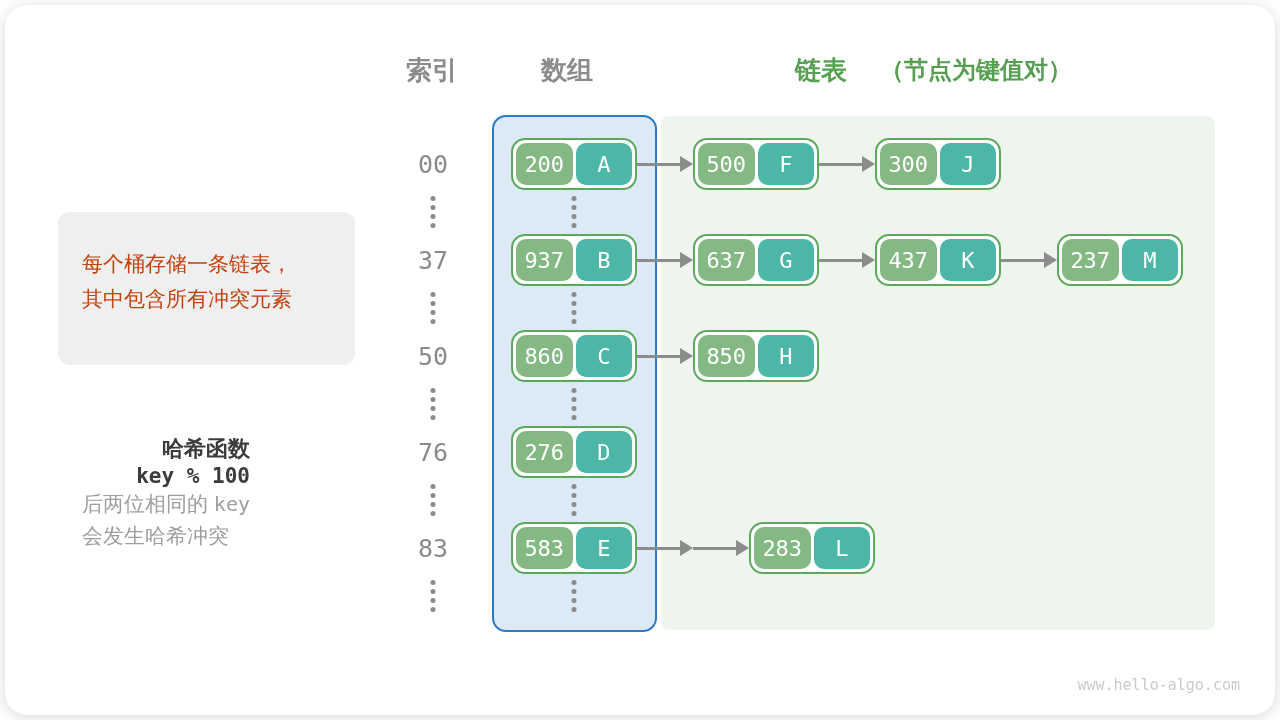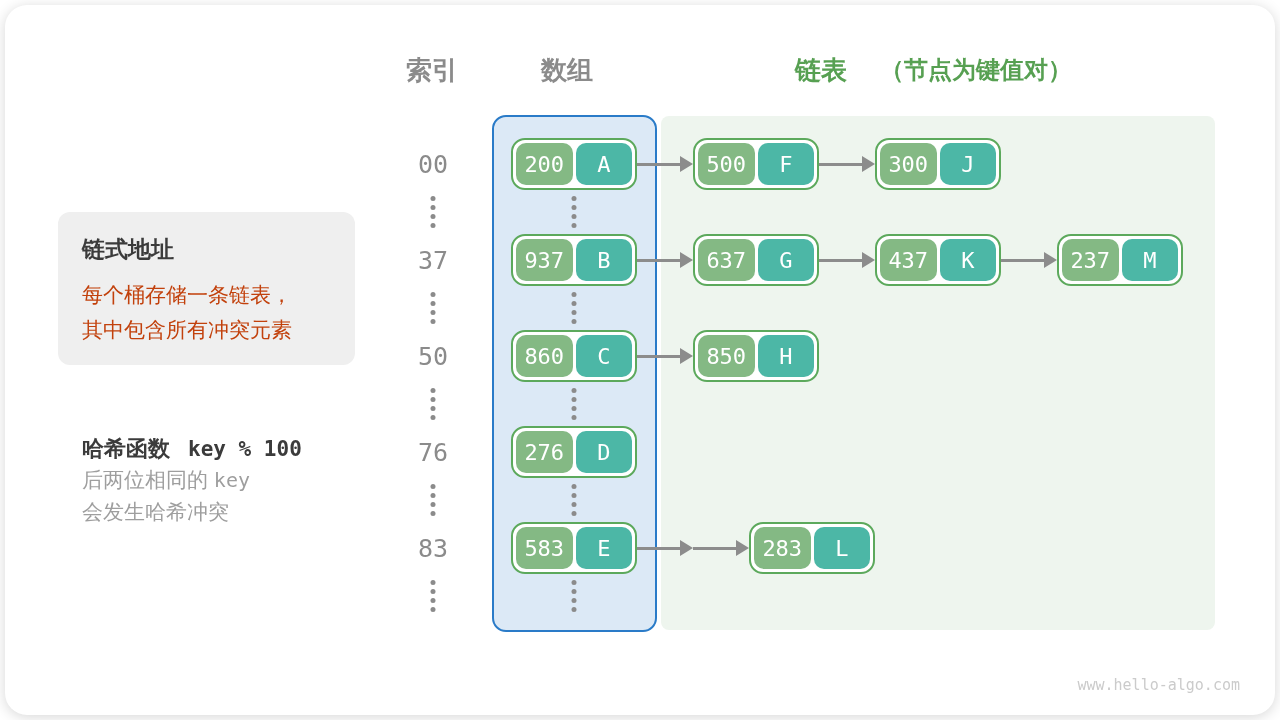--- a/index.html
+++ b/index.html
@@ -19,21 +19,21 @@
   .hdr-list .t { font-size:26px; font-weight:bold; color:#57a052; }
   .hdr-list .n { font-size:24px; font-weight:600; color:#57a052; }
 
   
   .info-box { position:absolute; left:58px; top:212px; width:297px; height:153px;
               background:#efefef; border-radius:12px; padding:22px 24px; }
   .info-box .title { font-size:23px; font-weight:bold; color:#3b3b3b; }
   .info-box .body { margin-top:12px; font-size:21px; color:#c2410c; line-height:35px; }
   .hash-note { position:absolute; left:82px; top:434px; }
   .hash-note .title { font-size:22px; font-weight:bold; color:#3b3b3b;
-                      display:flex; align-items:center; gap:18px; }
+                      display:flex; align-items:flex-end; gap:0;flex-direction:column; }
   .hash-note .title .code { font-family:"DejaVu Sans Mono", monospace;
                             font-size:21px; font-weight:600; }
   .hash-note .body { font-size:21px; color:#9e9e9e; line-height:31px; }
   .hash-note .body .code { font-family:"DejaVu Sans Mono", monospace; font-size:20px; }
 
   
   .array-box { position:absolute; left:492px; top:115px; width:165px; height:517px;
                background:#dce9f6; border:2.5px solid #2a7bc8; border-radius:14px; }
   .list-bg { position:absolute; left:661px; top:116px; width:554px; height:514px;
              background:#eef5ee; border-radius:8px; }
@@ -75,21 +75,20 @@
 <div class="stage">
 
   <div class="hdr center" style="left:432px">索引</div>
   <div class="hdr center" style="left:567px">数组</div>
   <div class="hdr-list">
     <span class="t">链表</span>
     <span class="n">（节点为键值对）</span>
   </div>
 
   <div class="info-box">
-    <div class="title">链式地址</div>
     <div class="body">
       <div>每个桶存储一条链表，</div>
       <div>其中包含所有冲突元素</div>
     </div>
   </div>
   <div class="hash-note">
     <div class="title">
       <span>哈希函数</span>
       <span class="code">key % 100</span>
     </div>

